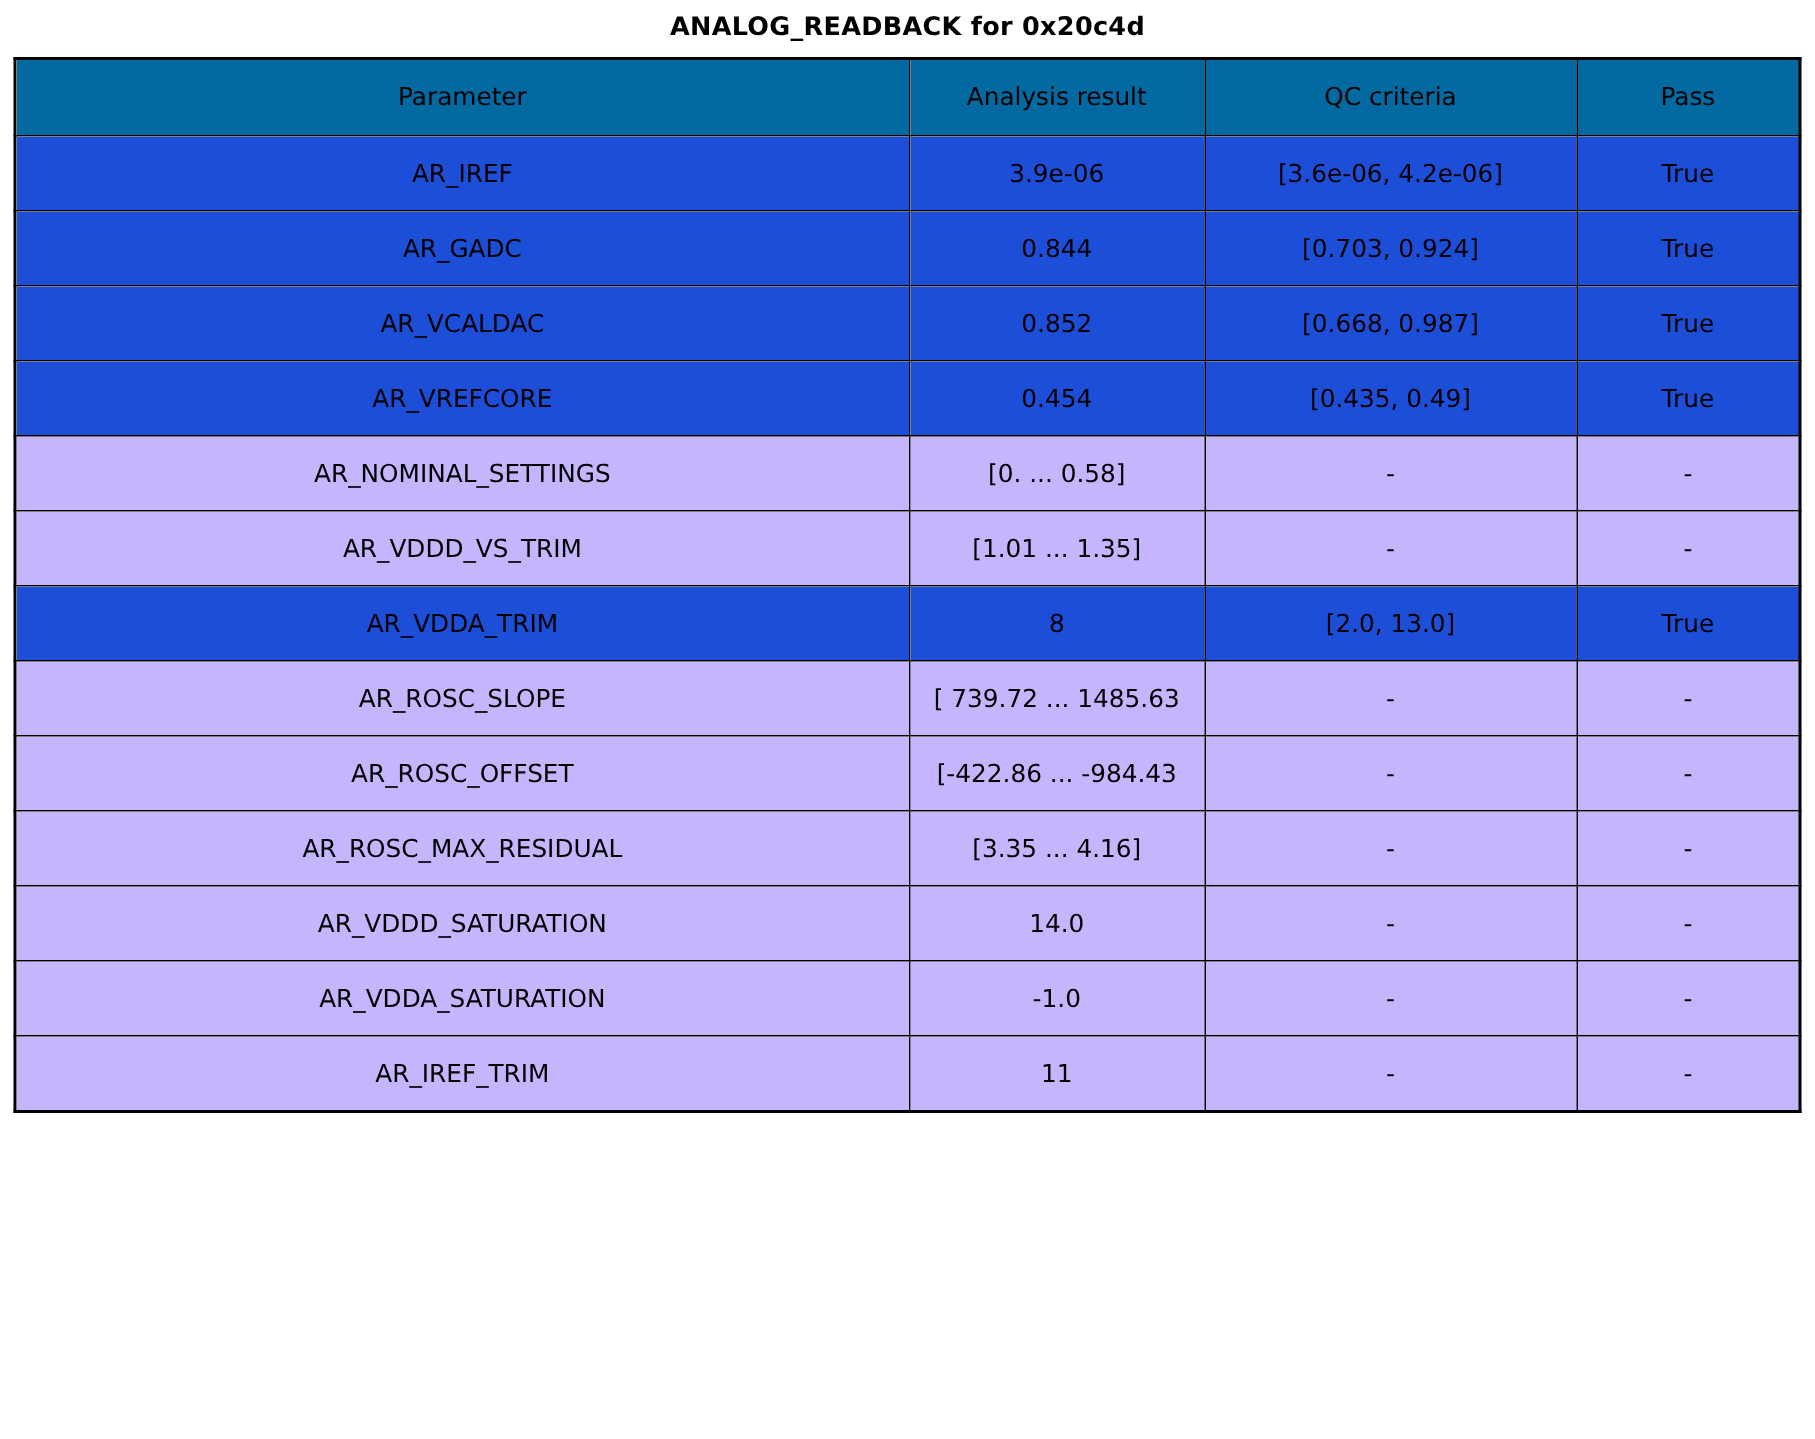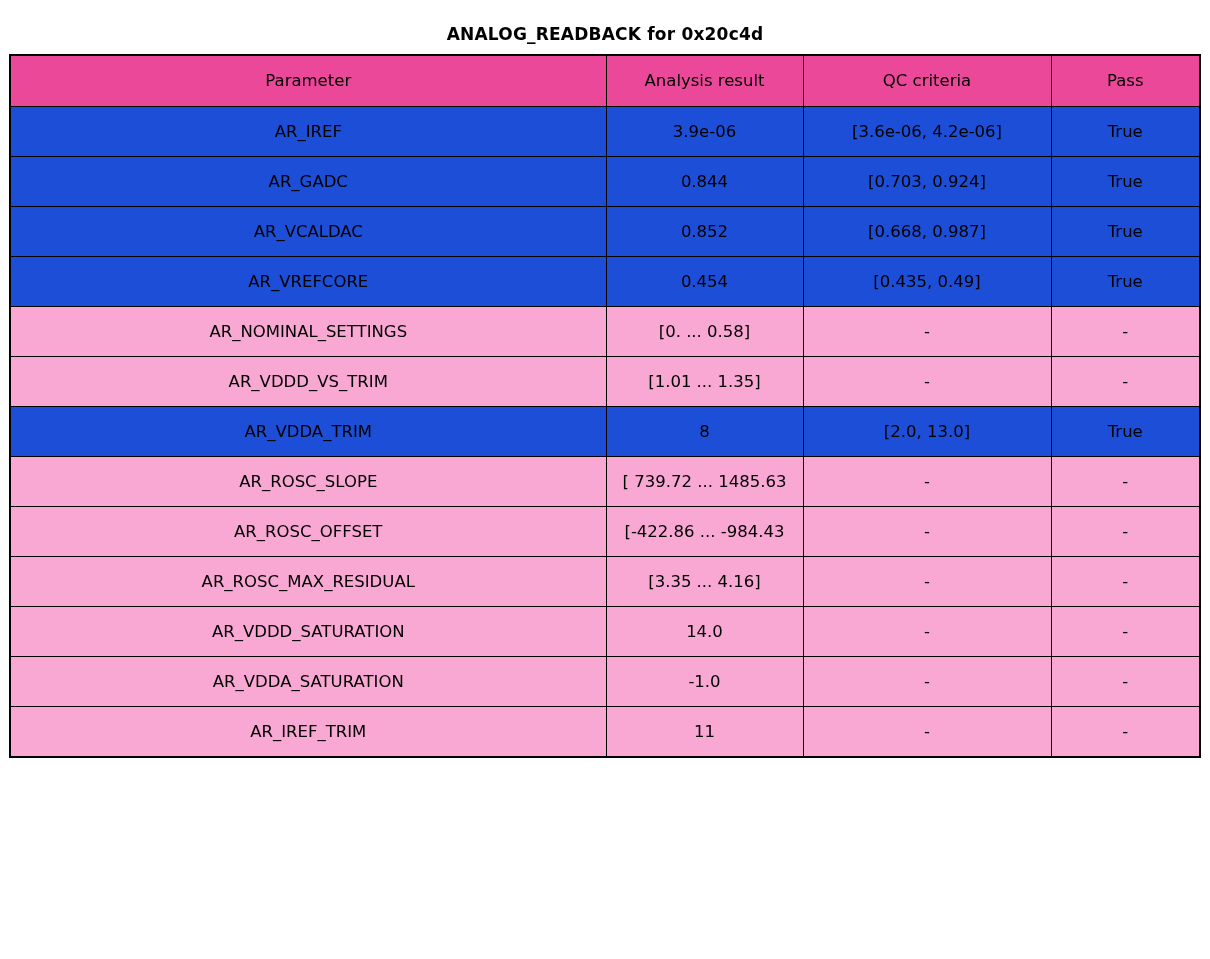--- a/index.html
+++ b/index.html
@@ -18,21 +18,21 @@
     position: relative;
     width: 1210px;
     height: 959px;
     box-sizing: border-box;
   }
   .title {
     text-align: center;
     font-size: 17px;
     font-weight: bold;
     letter-spacing: 0.2px;
-    padding-top: 24px;
+    padding-top: 8px;
     padding-bottom: 10px;
     line-height: 20px;
   }
   .table-wrap {
     padding: 0 9px 0 9px;
   }
   table.qc {
     border-collapse: collapse;
     width: 1192px;
     table-layout: fixed;
@@ -49,27 +49,27 @@
     font-weight: normal;
     text-align: center;
     height: 49px;
     padding: 0 4px;
     line-height: 20px;
     white-space: nowrap;
     overflow: hidden;
   }
   table.qc thead th {
     height: 50px;
-    background: #ec4899;
+    background: #0369a1;
   }
   tr.pass-row td {
     background: #1d4ed8;
   }
   tr.plain-row td {
-    background: #f9a8d4;
+    background: #c4b5fd;
   }
 </style>
 </head>
 <body>
 
 <div class="page">
 
   <div class="title">ANALOG_READBACK for 0x20c4d</div>
 
   <div class="table-wrap">

